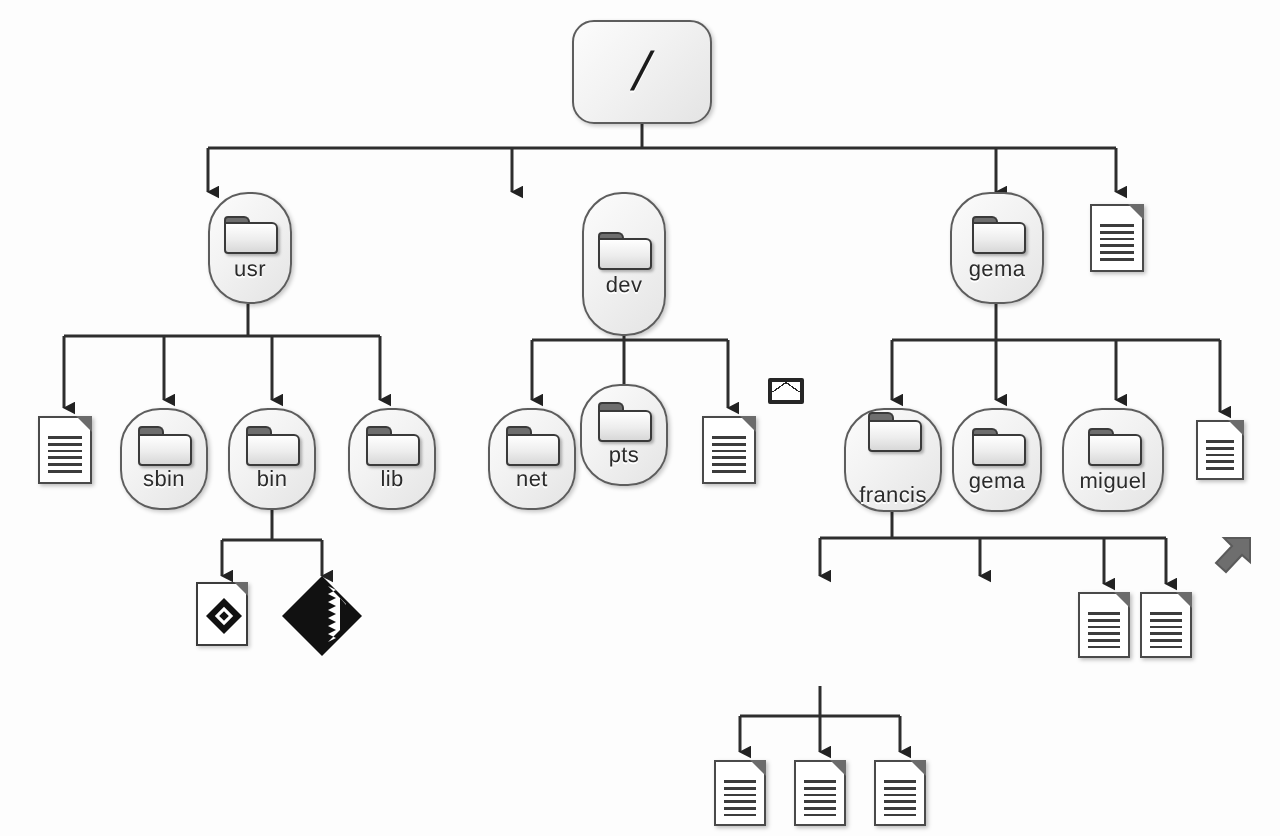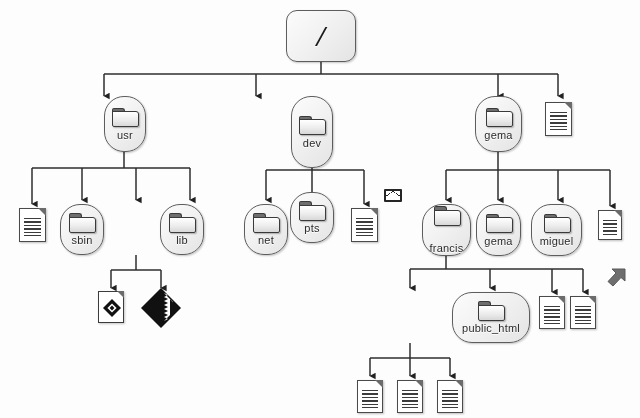--- a/index.html
+++ b/index.html
@@ -200,22 +200,29 @@
   </div>
 
   <div class="node" style="left:60px;top:204px;width:44px;height:51px;">
     <span class="folder">
       <span class="tab"></span>
         <span class="body"></span>
     </span>
     <span class="label">sbin</span>
   </div>
 
-
-  <div class="node" style="left:160px;top:204px;width:44px;height:51px;justify-content:center;">
+  <div class="node" style="left:114px;top:204px;width:44px;height:51px;">
+    <span class="folder">
+      <span class="tab"></span>
+        <span class="body"></span>
+    </span>
+    <span class="label">bin</span>
+  </div>
+
+  <div class="node" style="left:174px;top:204px;width:44px;height:51px;justify-content:center;">
     <span class="folder">
       <span class="tab"></span>
         <span class="body"></span>
     </span>
     <span class="label">lib</span>
   </div>
 
   <div class="binfile" style="left:98px;top:291px;width:26px;height:32px;">
     <span class="fold"></span>
     <span style="position:absolute;left:4px;top:7px;width:18px;height:18px;">
@@ -287,27 +294,20 @@
     </span>
     <span class="label">gema</span>
   </div>
 
   <div class="doc" style="left:598px;top:210px;width:24px;height:30px;">
     <span class="lines"></span>
     <span class="fold"></span>
   </div>
 
 
-  <div class="node" style="left:452px;top:292px;width:78px;height:51px;">
-    <span class="folder">
-      <span class="tab"></span>
-        <span class="body"></span>
-    </span>
-    <span class="label">public_html</span>
-  </div>
 
   <div class="doc" style="left:539px;top:296px;width:26px;height:33px;">
     <span class="lines"></span>
     <span class="fold"></span>
   </div>
 
   <div class="doc" style="left:570px;top:296px;width:26px;height:33px;">
     <span class="lines"></span>
     <span class="fold"></span>
   </div>

